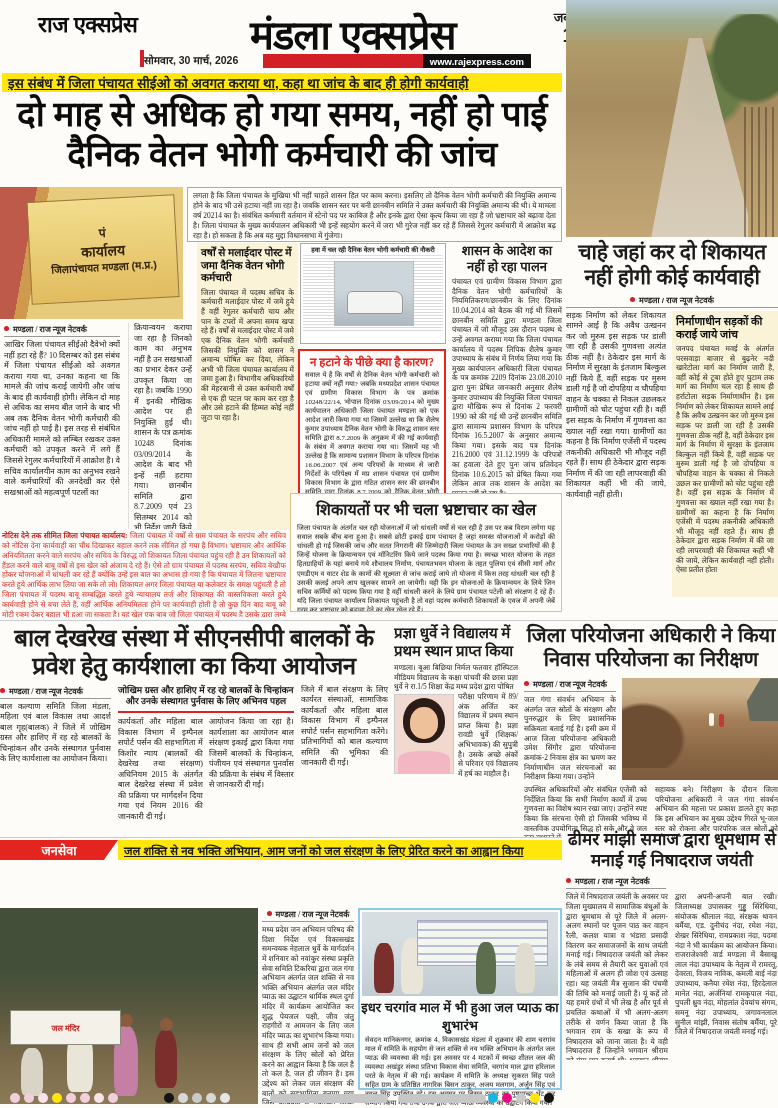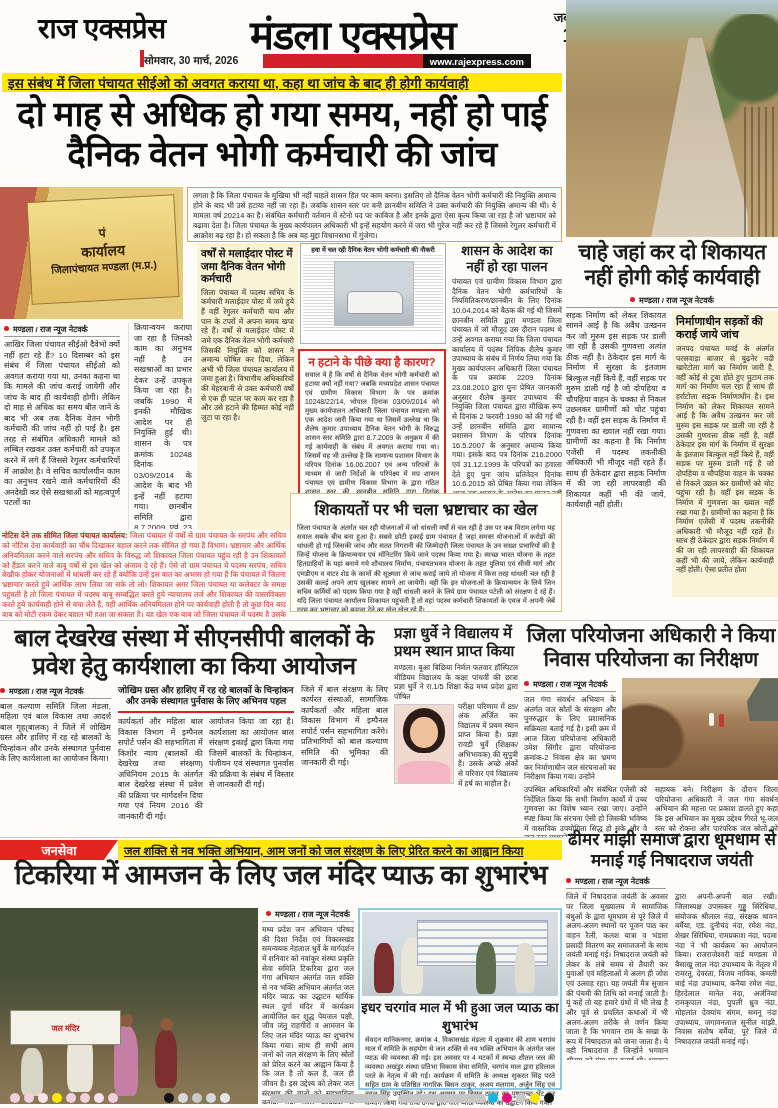--- a/index.html
+++ b/index.html
@@ -1,23 +1,23 @@
 <!DOCTYPE html>
 <html><head>
 <meta charset="utf-8">
 <style>
   html,body{margin:0;padding:0;background:#e8e8e4;}
   #page{position:relative;width:778px;height:1108px;background:#fdfcf8;overflow:hidden;
         font-family:"Liberation Sans","DejaVu Sans",sans-serif;color:#1c1c1c;}
   .abs{position:absolute;}
   .just{text-align:justify;text-justify:inter-word;}
-  .clip{overflow:hidden;}
+  .clip{overflow:hidden;font-family:Liberation Serif, serif;}
 
   
-  .brand{left:38px;top:8px;width:220px;font-size:28px;font-weight:800;letter-spacing:-.5px;color:#0d0d0d;}
+  .brand{left:38px;top:8px;width:220px;font-size:22px;font-weight:800;letter-spacing:-.5px;color:#0d0d0d;}
   .dateline{left:140px;top:50px;height:17px;display:flex;align-items:flex-end;gap:0;}
   .datebar{width:4px;height:17px;background:#d31f26;}
   .datetext{font-size:10.5px;font-weight:700;color:#222;}
   .redstrip{left:263px;top:54px;width:268px;height:14px;background:#d31f26;}
   .website{position:absolute;right:0;top:0;height:14px;background:#111;color:#fff;
            font-size:9.5px;font-weight:700;display:flex;align-items:center;padding:0 7px;}
   .mtitle{left:250px;top:6px;width:300px;font-size:40px;font-weight:800;letter-spacing:-1px;color:#0d0d0d;white-space:nowrap;}
   .edition{left:538px;top:8px;width:70px;font-size:13px;font-weight:700;text-align:center;}
   .pagenum{left:538px;top:24px;width:70px;font-size:20px;font-weight:800;text-align:center;}
   .top-photo{left:566px;top:0;width:212px;height:237px;
@@ -326,21 +326,20 @@
   </div>
 
   <div class="abs rule" style="left:0;top:837px;width:562px;"></div>
 
   <div class="abs jansewa-row">
     <div class="jtag">जनसेवा</div>
     <div class="kicker2">
       <span>जल शक्ति से नव भक्ति अभियान, आम जनों को जल संरक्षण के लिए प्रेरित करने का आह्वान किया</span>
     </div>
   </div>
-  <div class="abs headline2">टिकरिया में आमजन के लिए जल मंदिर प्याऊ का शुभारंभ</div>
 
   <div class="abs tree-photo">
     <div class="person p4"></div>
     <div class="person p1">
         <div class="head"></div>
       </div>
     <div class="person p2">
         <div class="head"></div>
       </div>
     <div class="person p3">

